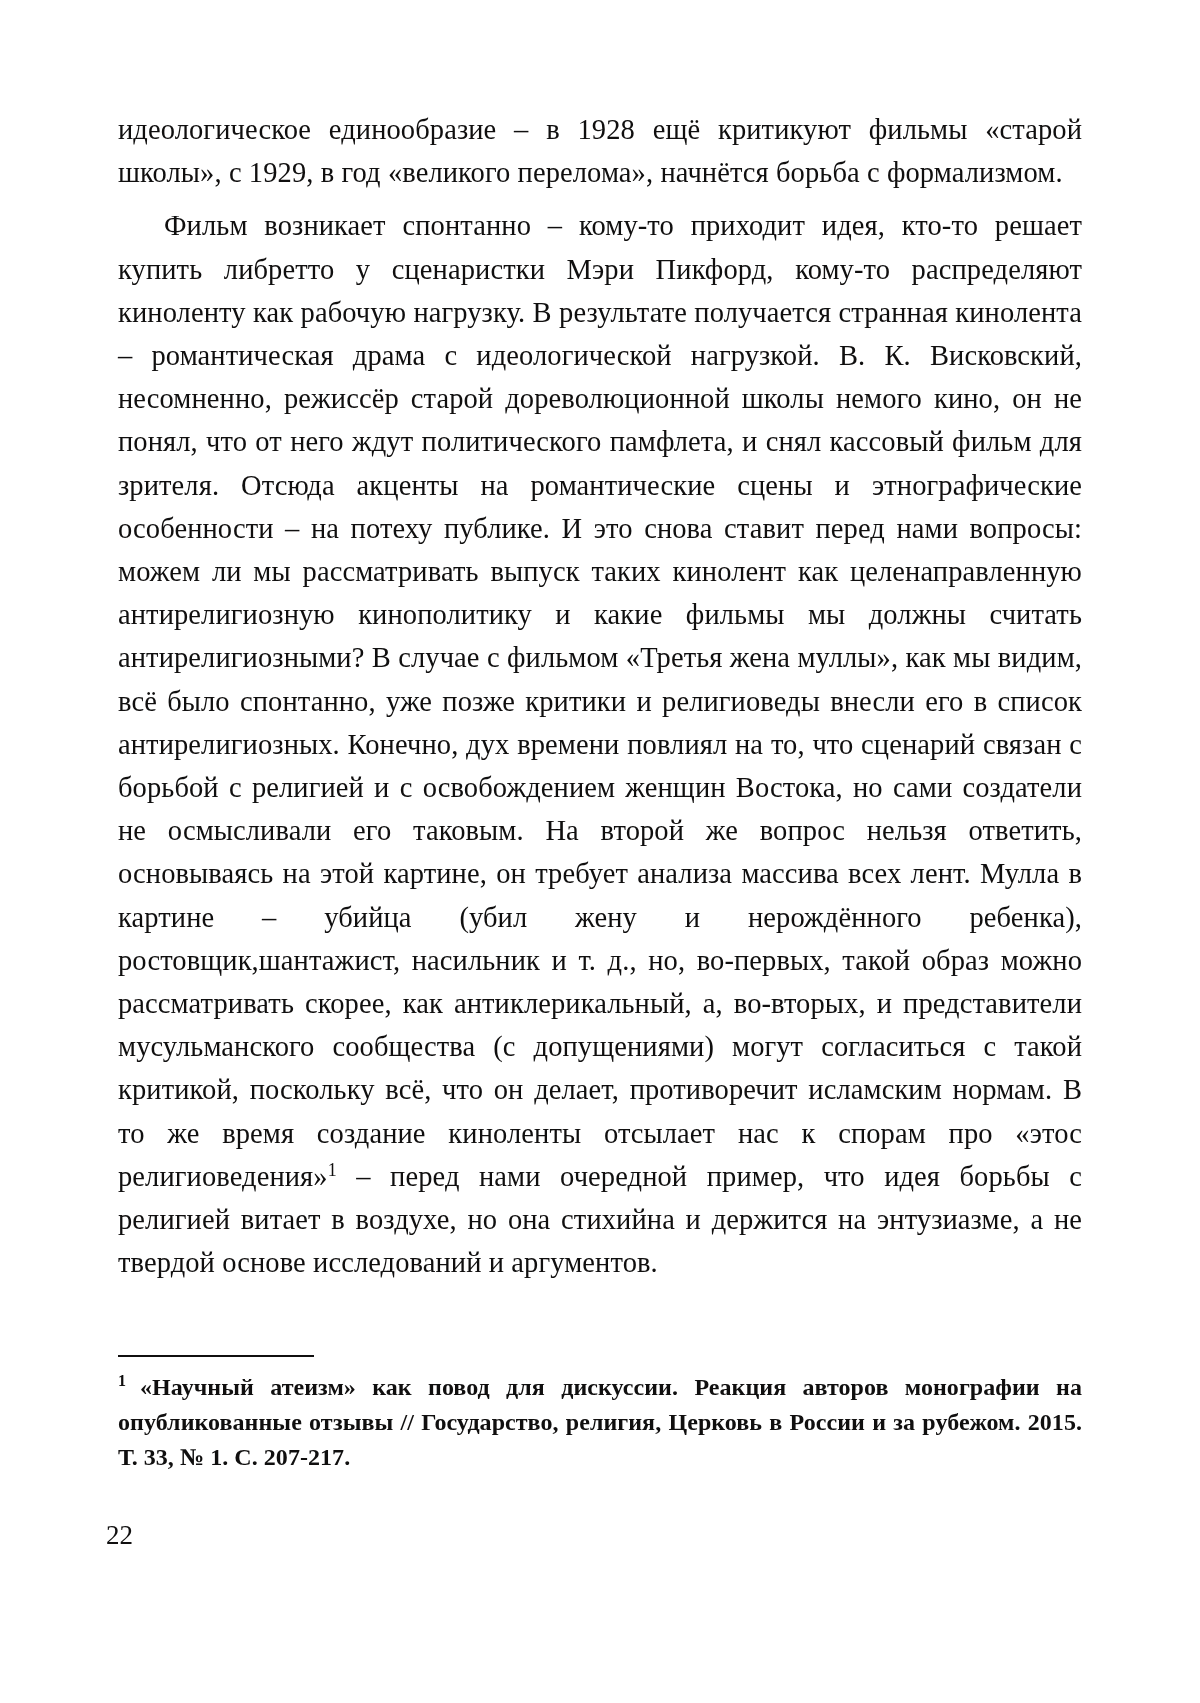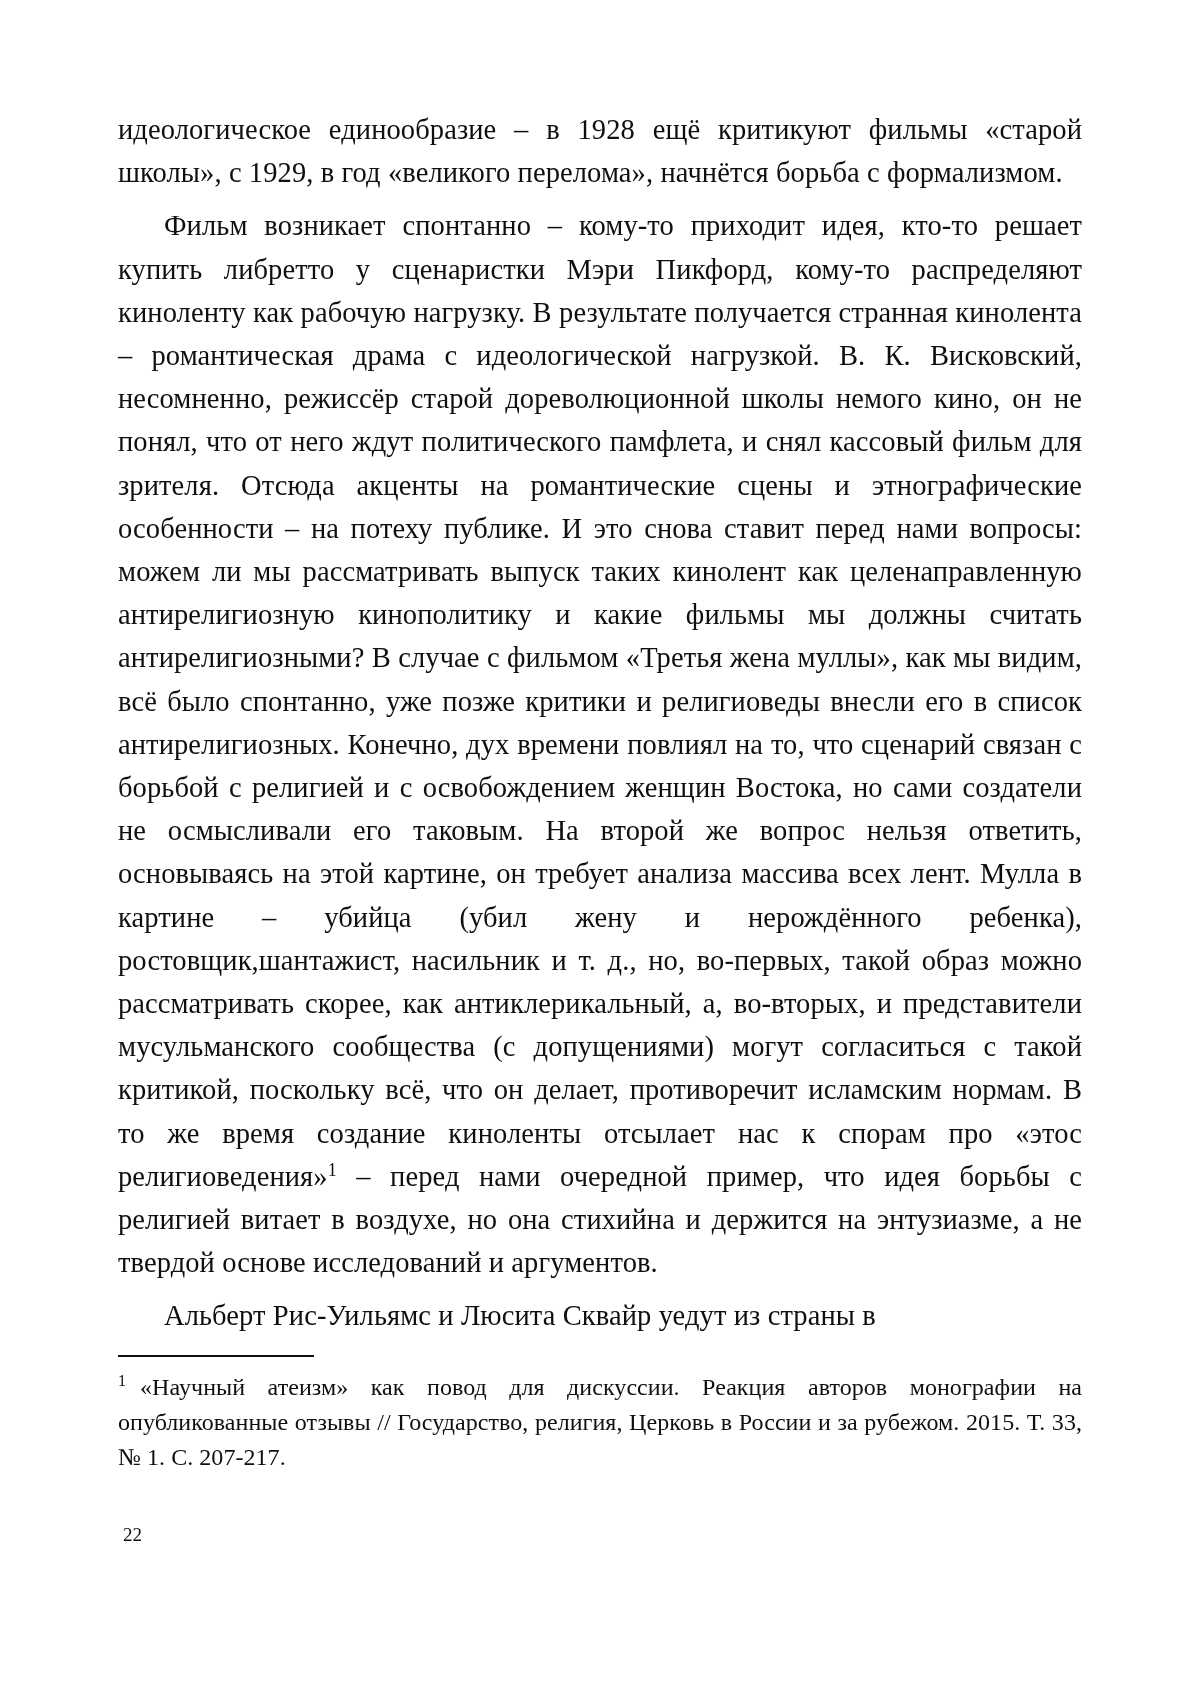--- a/index.html
+++ b/index.html
@@ -55,47 +55,47 @@
     width: 196px;
     height: 2px;
     background: #100f0f;
     margin-bottom: 13px;
   }
   .footnote-text {
     font-size: 24px;
     line-height: 35px;
     text-align: justify;
     letter-spacing: 0.05px;
+    font-weight: bold;
   }
   .footnote-text .fn-marker {
     font-size: 16px;
     vertical-align: super;
     line-height: 0;
     margin-right: 14px;
   }
   .page-number {
     position: absolute;
-    left: 123px;
+    left: 106px;
     top: 1520px;
-    font-size: 19px;
+    font-size: 27px;
     line-height: 30px;
   }
 </style>
 </head>
 <body>
 
 <div class="page">
 
   <div class="body-text">
 
     <p class="para">идеологическое единообразие – в 1928 ещё критикуют фильмы «старой школы», с 1929, в год «великого перелома», начнётся борьба с формализмом.</p>
 
     <p class="para indent"><span>Фильм возникает спонтанно – кому-то приходит идея, кто-то решает купить либретто у сценаристки Мэри Пикфорд, кому-то распределяют киноленту как рабочую нагрузку. В результате получается странная кинолента – романтическая драма с идеологической нагрузкой. В. К. Висковский, несомненно, режиссёр старой дореволюционной школы немого кино, он не понял, что от него ждут политического памфлета, и снял кассовый фильм для зрителя. Отсюда акценты на романтические сцены и этнографические особенности – на потеху публике. И это снова ставит перед нами вопросы: можем ли мы рассматривать выпуск таких кинолент как целенаправленную антирелигиозную кинополитику и какие фильмы мы должны считать антирелигиозными? В случае с фильмом «Третья жена муллы», как мы видим, всё было спонтанно, уже позже критики и религиоведы внесли его в список антирелигиозных. Конечно, дух времени повлиял на то, что сценарий связан с борьбой с религией и с освобождением женщин Востока, но сами создатели не осмысливали его таковым. На второй же вопрос нельзя ответить, основываясь на этой картине, он требует анализа массива всех лент. Мулла в картине – убийца (убил жену и нерождённого ребенка), ростовщик,шантажист, насильник и т. д., но, во-первых, такой образ можно рассматривать скорее, как антиклерикальный, а, во-вторых, и представители мусульманского сообщества (с допущениями) могут согласиться с такой критикой, поскольку всё, что он делает, противоречит исламским нормам. В то же время создание киноленты отсылает нас к спорам про «этос религиоведения»</span><sup class="fn">1</sup><span> – перед нами очередной пример, что идея борьбы с религией витает в воздухе, но она стихийна и держится на энтузиазме, а не твердой основе исследований и аргументов.</span></p>
 
-    <p class="para indent">Альберт Рис-Уильямс и Люсита Сквайр уедут из страны в</p>
 
   </div>
 
   <div class="footnote-area">
     <div class="fn-rule"></div>
     <div class="footnote-text"><span class="fn-marker">1</span><span>«Научный атеизм» как повод для дискуссии. Реакция авторов монографии на опубликованные отзывы // Государство, религия, Церковь в России и за рубежом. 2015. Т. 33, № 1. С. 207-217.</span></div>
   </div>
 
   <div class="page-number">22</div>
 

